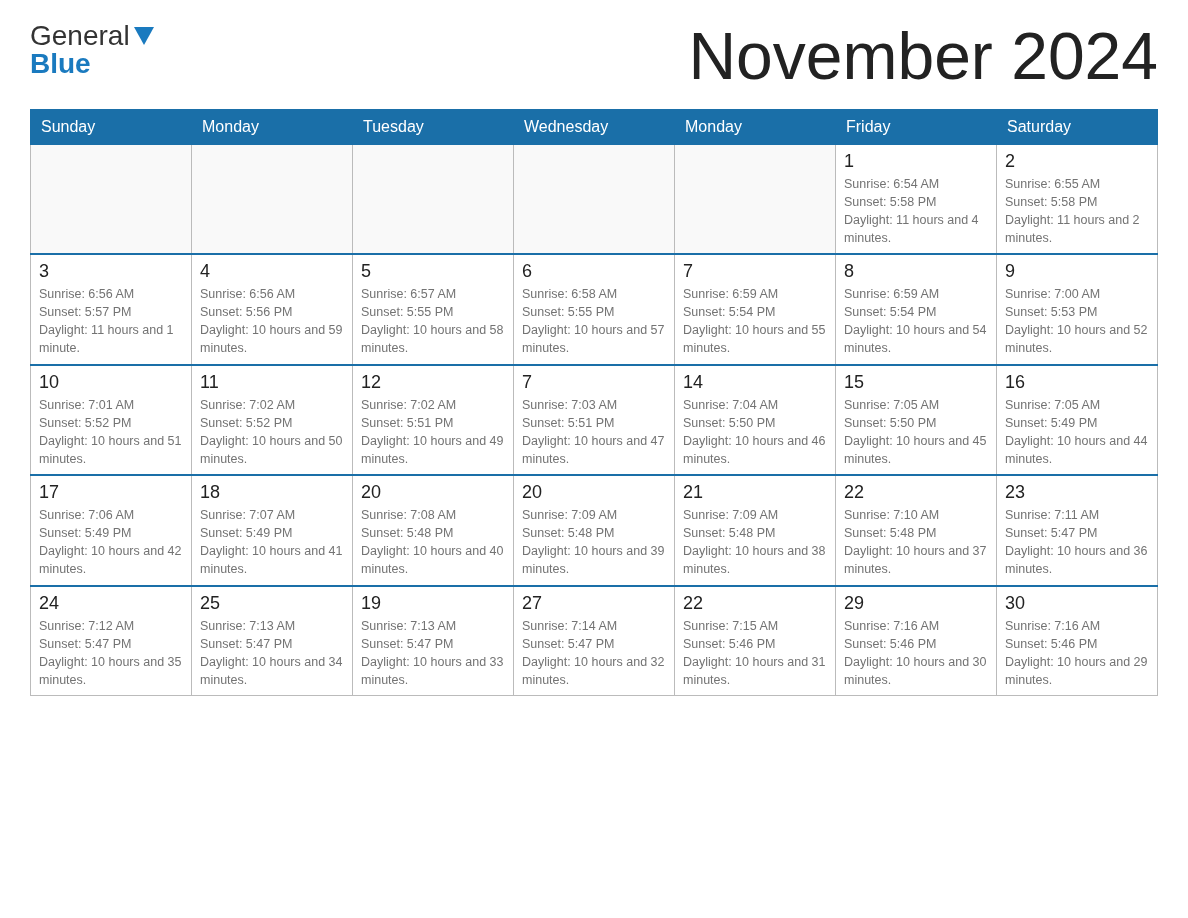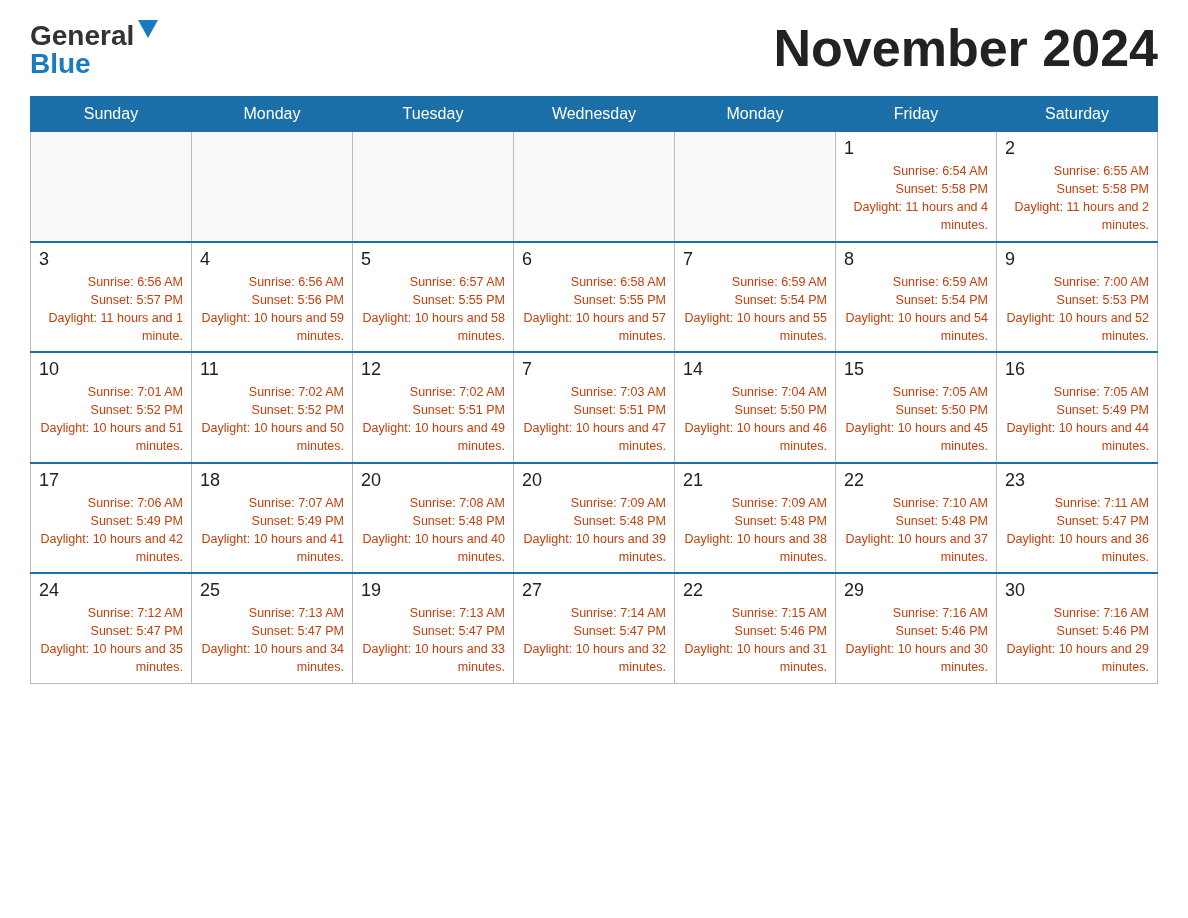--- a/index.html
+++ b/index.html
@@ -16,83 +16,82 @@
       align-items: flex-start;
       margin-bottom: 16px;
     }
     .logo {
       display: flex;
       flex-direction: column;
       align-items: flex-start;
     }
     .logo-text {
       font-size: 28px;
-      font-weight: bold;
+      font-weight: normal;
       color: #333;
       display: flex;
-      align-items: flex-start;
+      align-items: center;
       gap: 2px;
     }
     .logo-general { color: #333; }
     .logo-triangle {
       width: 0; height: 0;
       border-left: 10px solid transparent;
       border-right: 10px solid transparent;
       border-top: 18px solid #1a7abf;
       display: inline-block;
       margin-left: 2px;
       margin-right: -2px;
     }
     .logo-blue { color: #1a7abf; font-size: 28px; font-weight: bold; }
     .title-block { text-align: right; }
     .month-title {
-      font-size: 52px;
-      font-weight: bold;
+      font-size: 66px;
+      font-weight: normal;
       color: #222;
       line-height: 1.1;
       margin-left: 46px;
     }
     .location {
       font-size: 22px;
       color: #444;
       margin-top: 4px;
     }
     .calendar {
       width: 100%;
       border-collapse: collapse;
       border: 1px solid #aaa;
     }
     .calendar th {
       background-color: #1a6fa8;
       color: #fff;
       font-size: 16px;
       font-weight: normal;
       padding: 8px 10px;
-      text-align: center;
+      text-align: left;
       border: 1px solid #1a6fa8;
     }
     .calendar td {
       border: 1px solid #bbb;
       vertical-align: top;
       padding: 6px 8px;
       width: 14.28%;
       height: 110px;
     }
     .day-num {
       font-size: 18px;
       color: #222;
       font-weight: normal;
       display: block;
       margin-bottom: 3px;
     }
     .day-info {
       font-size: 12.5px;
-      color: #c2410c;
+      color: #737373;
       line-height: 1.45;
-      text-align: right;
     }
     .empty-cell { background: #f9f9f9; }
     .row-border td {
       border-top: 2px solid #1a6fa8;
     }
   </style>
 </head>
 <body>
 
 <div class="header">

